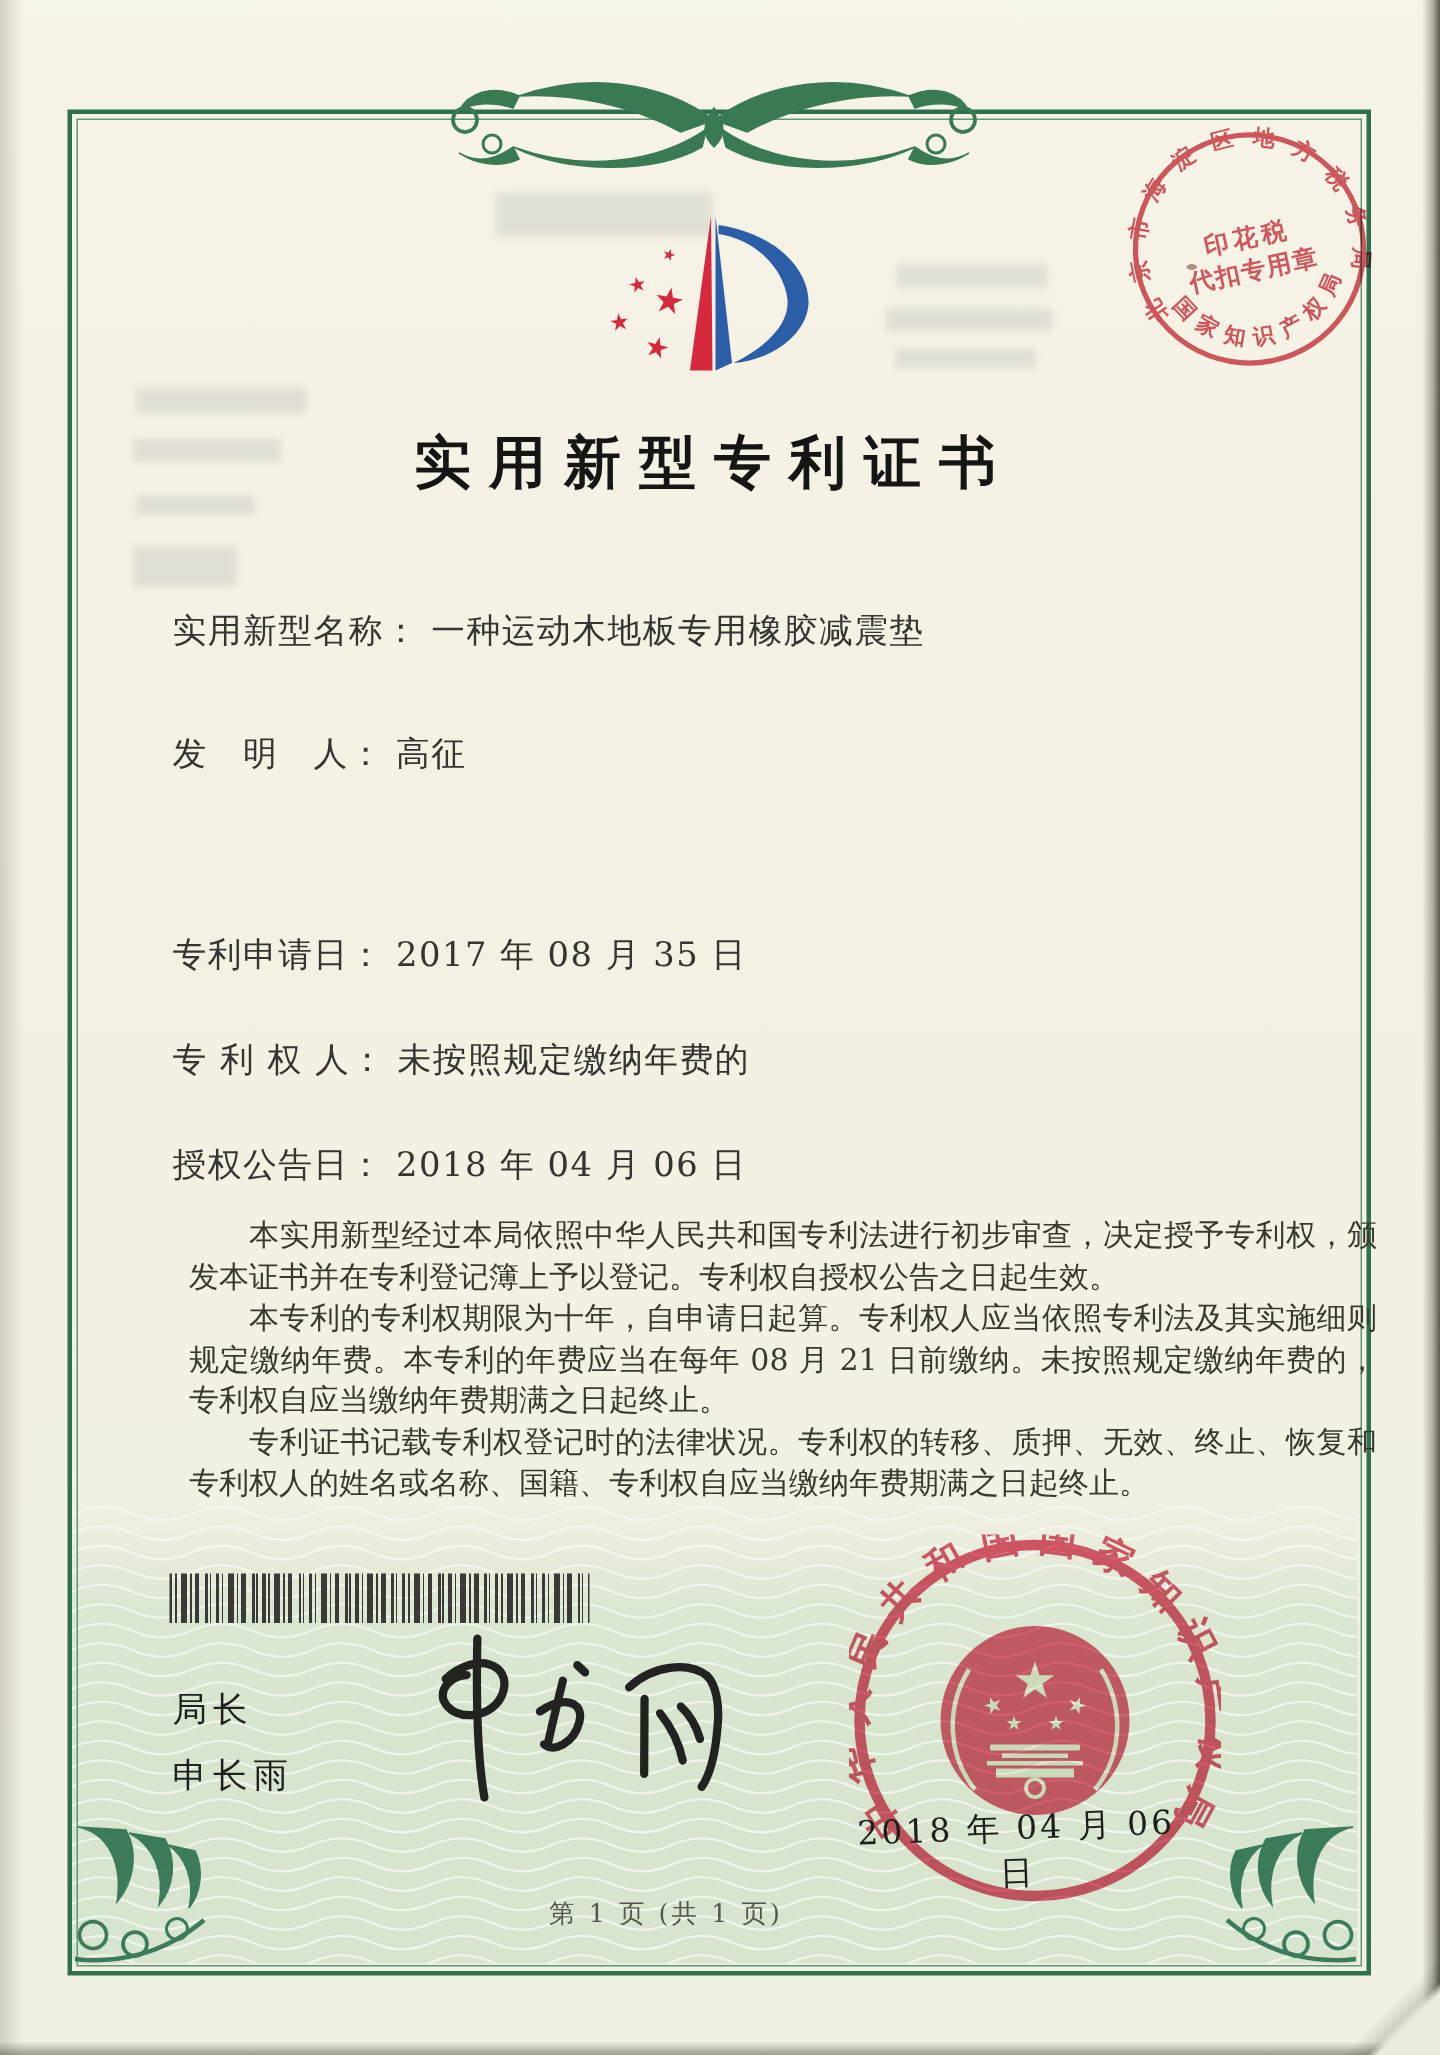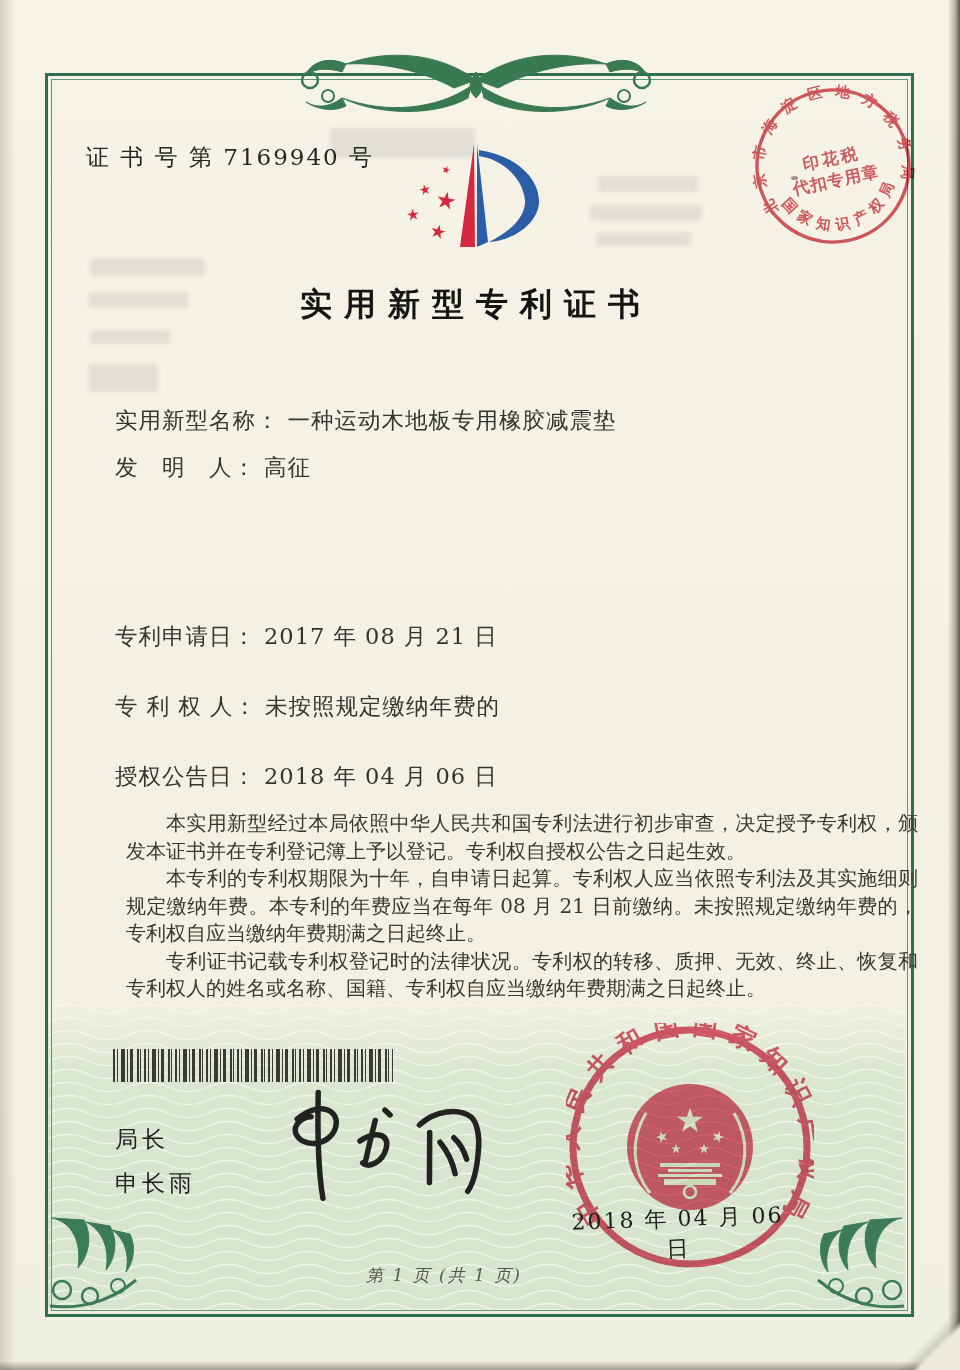--- a/index.html
+++ b/index.html
@@ -21,41 +21,41 @@
   .frame{position:absolute;left:45px;top:73px;width:863px;height:1238px;
         border:3px solid #2e6f4e;}
   .frame::before{content:"";position:absolute;inset:3px;border:1px solid #5d9678;}
   
   .panel{position:absolute;left:48px;top:1002px;width:857px;height:307px;overflow:hidden;
         background:linear-gradient(180deg,rgba(215,229,206,0) 0,rgba(215,229,206,.85) 70px,#d7e5ce 150px);}
   .panel svg{position:absolute;left:0;bottom:0;}
   
   .cert-no{position:absolute;left:86px;top:142px;font-size:23px;letter-spacing:2px;color:#26262.3;color:#262622;}
   .title{position:absolute;left:46px;top:283px;width:860px;margin:0;text-align:center;
-        font-size:32px;font-weight:700;letter-spacing:12px;color:#151513;}
+        font-size:38px;font-weight:700;letter-spacing:12px;color:#151513;}
   .row{position:absolute;left:115px;font-size:22.5px;letter-spacing:1px;color:#343430;white-space:nowrap;}
   .row .lbl{margin-right:8px;margin-top:44px;}
   .body-text{position:absolute;left:88px;top:810px;width:792px;margin-left:38px;}
   .body-text p{margin:0;font-size:20px;line-height:27.5px;text-indent:2em;
         text-align:justify;color:#38382f;}
   .barcode{position:absolute;left:113px;top:1049px;width:280px;height:33px;opacity:.92;
         background:repeating-linear-gradient(90deg,#2b2b28 0 2px,rgba(0,0,0,0) 2px 4px,
         #2b2b28 4px 5px,rgba(0,0,0,0) 5px 8px,#2b2b28 8px 12px,rgba(0,0,0,0) 12px 14px,
         #2b2b28 14px 15px,rgba(0,0,0,0) 15px 17px,#2b2b28 17px 20px,rgba(0,0,0,0) 20px 24px,
         #2b2b28 24px 26px,rgba(0,0,0,0) 26px 27px,#2b2b28 27px 28px,rgba(0,0,0,0) 28px 31px);}
   .officer-title{position:absolute;left:115px;top:1124px;font-size:23px;letter-spacing:4px;color:#1f1f1d;}
   .officer-name{position:absolute;left:115px;top:1168px;font-size:23px;letter-spacing:4px;color:#1f1f1d;}
   .signature{position:absolute;left:268px;top:1082px;transform:rotate(-2deg);}
   .seal{position:absolute;left:566px;top:1023px;mix-blend-mode:multiply;opacity:.9;}
   .tax-stamp{position:absolute;left:749px;top:82px;transform:rotate(-12deg);
         mix-blend-mode:multiply;opacity:.88;}
   .seal-date{position:absolute;left:572px;top:1204px;width:212px;text-align:center;
         font-size:22px;letter-spacing:2px;color:#1d1d1b;transform:rotate(-2deg);}
   .footer{position:absolute;left:46px;top:1264px;width:796px;text-align:center;
-        font-size:17px;letter-spacing:2px;color:#54554c;font-style:italic;}
+        font-size:17px;letter-spacing:2px;color:#54554c;}
   .logo{position:absolute;left:388px;top:128px;}
   .ornament{position:absolute;}
   .speck{position:absolute;left:791px;top:176px;width:7px;height:4px;background:#6d4436;
         opacity:.55;border-radius:50%;}
 </style>
 </head>
 <body>
 
 <div class="page">
 
@@ -144,21 +144,20 @@
       <path d="M6,6 C 26,10 36,30 32,56 C 44,42 46,22 38,8 Z"></path>
       <path d="M40,10 C 56,18 64,36 60,58 C 70,46 72,28 64,14 Z"></path>
       <path d="M66,18 C 78,26 84,42 80,60 C 88,50 90,34 84,22 Z"></path>
       <circle cx="16" cy="78" r="9" fill="none" stroke-width="2.5"></circle>
       <circle cx="44" cy="84" r="8" fill="none" stroke-width="2.5"></circle>
       <circle cx="72" cy="74" r="7" fill="none" stroke-width="2"></circle>
       <path d="M4,94 C 30,97 62,92 90,68" fill="none" stroke-width="3"></path>
     </g>
   </svg>
 
-  <div class="cert-no">证 书 号 第 7169940 号</div>
 
   <svg class="logo" width="175" height="132" viewBox="0 0 175 132">
     <defs>
       <path id="star" d="M0,-10 L2.25,-3.09 L9.51,-3.09 L3.63,1.18 L5.88,8.09 L0,3.82 L-5.88,8.09 L-3.63,1.18 L-9.51,-3.09 L-2.25,-3.09 Z"></path>
     </defs>
     <polygon points="86,16 72,119 87,119" fill="#d6293e"></polygon>
     <polygon points="89,16 89,119 100,114" fill="#2b5ea7"></polygon>
     <path d="M91,22 C 130,28 152,52 151,75 C 149,98 122,113 101,114 C 127,101 138,86 137,72 C 135,52 117,32 91,28 Z" fill="#2b5ea7"></path>
     <g fill="#d6293e">
       <use href="#star" transform="translate(58,42) scale(0.42) rotate(18)"></use>
@@ -183,25 +182,25 @@
     </text>
     <text x="0" y="-2" text-anchor="middle" font-size="16.5" font-weight="700" letter-spacing="3" fill="#cf4752">印花税</text>
     <text x="0" y="20" text-anchor="middle" font-size="16.5" font-weight="700" letter-spacing="1" fill="#cf4752">代扣专用章</text>
   </svg>
 
   <h1 class="title">实用新型专利证书</h1>
 
   <div class="row" style="top:405px;">
     <span class="lbl">实用新型名称：</span><span class="val">一种运动木地板专用橡胶减震垫</span>
   </div>
-  <div class="row" style="top:452px;">
+  <div class="row" style="top:487px;">
     <span class="lbl">发　明　人：</span><span class="val">高征</span>
   </div>
   <div class="row" style="top:621px;">
-    <span class="lbl">专利申请日：</span><span class="val">2017 年 08 月 21 日</span>
+    <span class="lbl">专利申请日：</span><span class="val">2017 年 08 月 35 日</span>
   </div>
   <div class="row" style="top:691px;">
     <span class="lbl">专 利 权 人：</span><span class="val">未按照规定缴纳年费的</span>
   </div>
   <div class="row" style="top:761px;">
     <span class="lbl">授权公告日：</span><span class="val">2018 年 04 月 06 日</span>
   </div>
 
   <div class="body-text">
     <p>本实用新型经过本局依照中华人民共和国专利法进行初步审查，决定授予专利权，颁发本证书并在专利登记簿上予以登记。专利权自授权公告之日起生效。</p>

